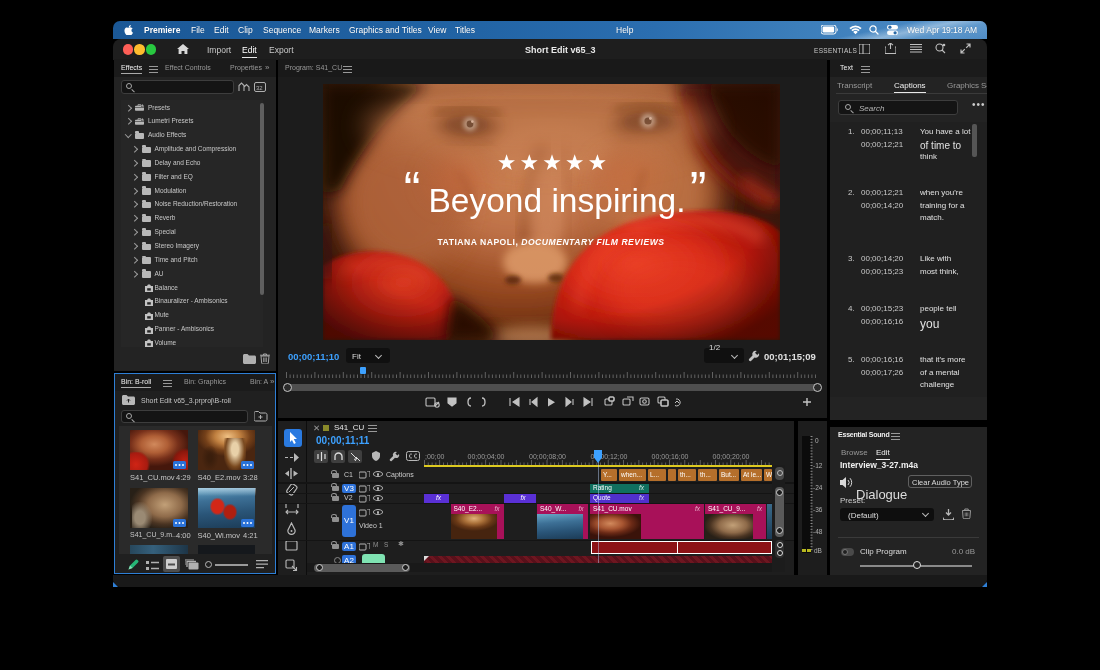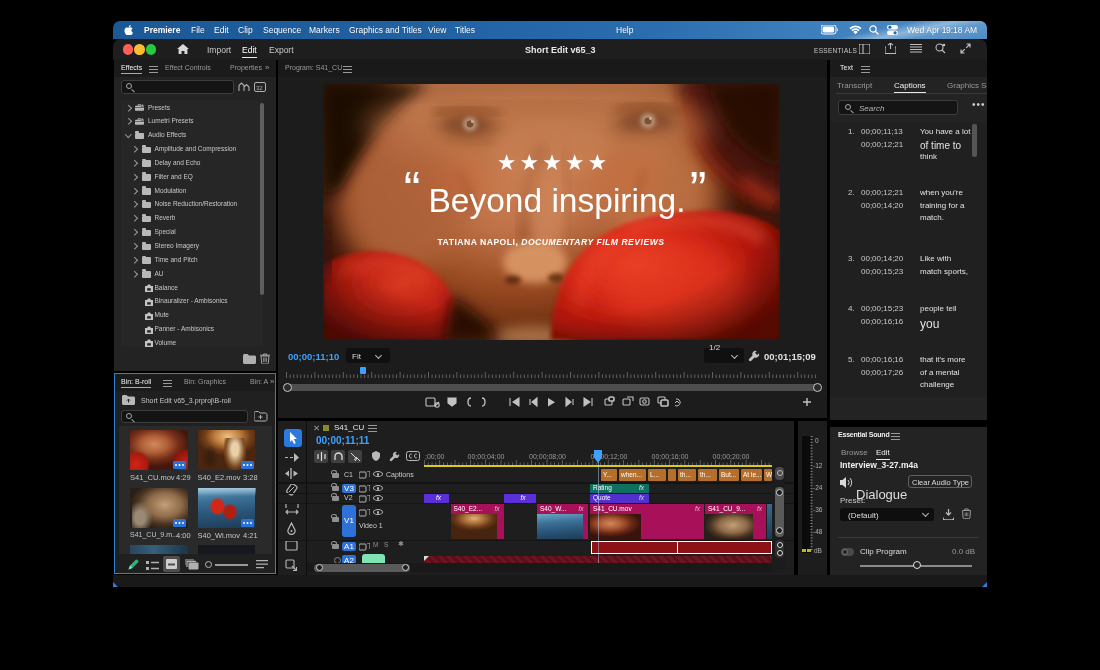--- a/index.html
+++ b/index.html
@@ -918,21 +918,21 @@
       <span class="ab" style="left:18px;top:129px;font-size:8px;color:#c9c9c9">2.</span>
       <span class="ab" style="left:31px;top:129px;font-size:8px;color:#c9c9c9">00;00;12;21</span>
       <span class="ab" style="left:31px;top:141.5px;font-size:8px;color:#c9c9c9">00;00;14;20</span>
       <span class="ab" style="left:90px;top:129.0px;font-size:8px;color:#e0e0e0">when you're</span>
       <span class="ab" style="left:90px;top:141.5px;font-size:8px;color:#e0e0e0">training for a</span>
       <span class="ab" style="left:90px;top:154.0px;font-size:8px;color:#e0e0e0">match.</span>
       <span class="ab" style="left:18px;top:195px;font-size:8px;color:#c9c9c9">3.</span>
       <span class="ab" style="left:31px;top:195px;font-size:8px;color:#c9c9c9">00;00;14;20</span>
       <span class="ab" style="left:31px;top:207.5px;font-size:8px;color:#c9c9c9">00;00;15;23</span>
       <span class="ab" style="left:90px;top:195.0px;font-size:8px;color:#e0e0e0">Like with</span>
-      <span class="ab" style="left:90px;top:207.5px;font-size:8px;color:#e0e0e0">match sports,</span>
+      <span class="ab" style="left:90px;top:207.5px;font-size:8px;color:#e0e0e0">most think,</span>
       <span class="ab" style="left:18px;top:245px;font-size:8px;color:#c9c9c9">4.</span>
       <span class="ab" style="left:31px;top:245px;font-size:8px;color:#c9c9c9">00;00;15;23</span>
       <span class="ab" style="left:31px;top:257.5px;font-size:8px;color:#c9c9c9">00;00;16;16</span>
       <span class="ab" style="left:90px;top:245.0px;font-size:8px;color:#e0e0e0">people tell</span>
       <span class="ab" style="left:90px;top:257.5px;font-size:12px;color:#e0e0e0">you</span>
       <span class="ab" style="left:18px;top:296px;font-size:8px;color:#c9c9c9">5.</span>
       <span class="ab" style="left:31px;top:296px;font-size:8px;color:#c9c9c9">00;00;16;16</span>
       <span class="ab" style="left:31px;top:308.5px;font-size:8px;color:#c9c9c9">00;00;17;26</span>
       <span class="ab" style="left:90px;top:296.0px;font-size:8px;color:#e0e0e0">that it's more</span>
       <span class="ab" style="left:90px;top:308.5px;font-size:8px;color:#e0e0e0">of a mental</span>

